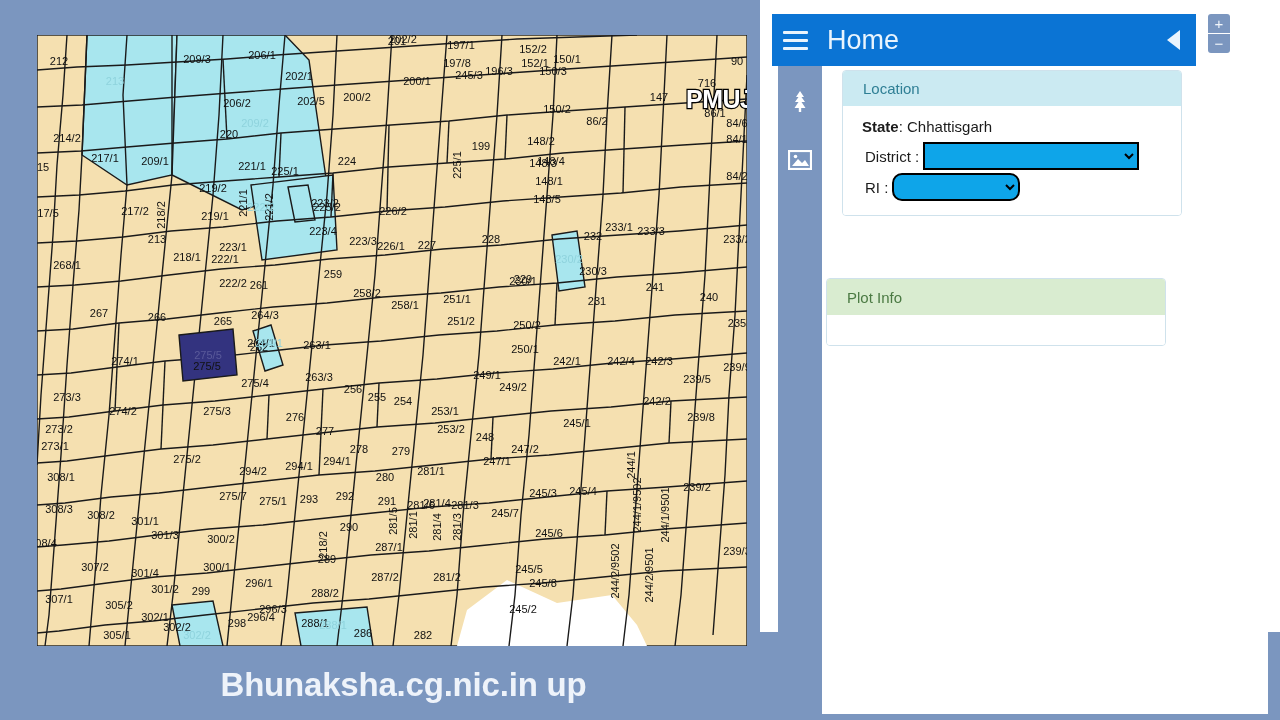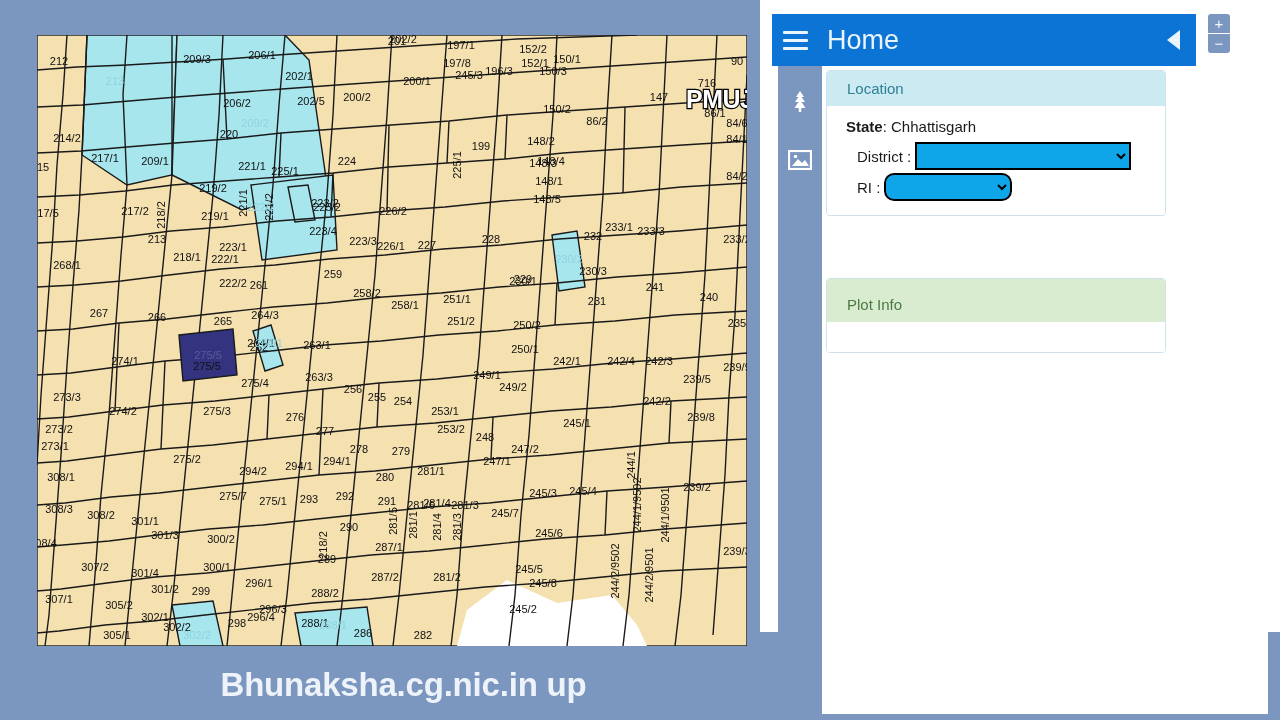--- a/index.html
+++ b/index.html
@@ -59,47 +59,47 @@
   #rail-tree{margin-top:13px;}
   #rail-layer{margin-top:12px;}
 
   #content{
     position:absolute;left:62px;top:66px;width:446px;height:648px;
     background:#ffffff;
   }
 
   .card{border:1px solid #cfe2ec;border-radius:4px;background:#fff;}
   #location-card{
-    position:absolute;left:4px;top:4px;width:338px;
+    position:absolute;left:20px;top:4px;width:338px;
   }
   #location-head{
     background:#cbeaf2;color:#2f7f95;font-size:15px;
     padding:9px 0 9px 20px;border-radius:3px 3px 0 0;
   }
   #location-body{padding:9px 0 12px 8px;background:#fff;border-radius:0 0 3px 3px;}
   #state-line{font-size:15px;color:#1b1b1b;padding:3px 0 4px 2px;margin-left:9px;}
   #state-line b{font-weight:bold;}
   .field-row{display:flex;align-items:center;margin:3px 0 2px 14px;font-size:15px;color:#1b1b1b;}
-  .field-label{white-space:nowrap;margin-right:4px;margin-left:8px;}
+  .field-label{white-space:nowrap;margin-right:4px;}
   .field-select{
     font-family:"Liberation Sans",sans-serif;font-size:15px;
     border:2px solid #000000;background:#0ea5e9;color:#000;
     padding:12px 2px;height:23px;box-sizing:border-box;
   }
   #sel-district{width:216px;}
   #sel-tehsil{width:145px;}
   #sel-ri{width:128px;border-radius:10px;}
   #sel-village{width:140px;}
 
   #plot-card{
     position:absolute;left:4px;top:212px;width:338px;
   }
   #plot-head{
     background:#d9ecd0;color:#4b7a43;font-size:15px;
-    padding:17px 0 9px 20px;border-radius:3px 3px 0 0;
+    padding:10px 0 9px 20px;border-radius:3px 3px 0 0;
   }
   #plot-body{height:30px;background:#fff;border-radius:0 0 3px 3px;}
 
   #zoom-ctl{
     position:absolute;left:448px;top:14px;width:22px;
     border-radius:3px;overflow:hidden;
   }
   .zoom-btn{
     width:22px;height:19px;background:#7b96bf;color:#f2f6fb;
     display:flex;align-items:center;justify-content:center;

